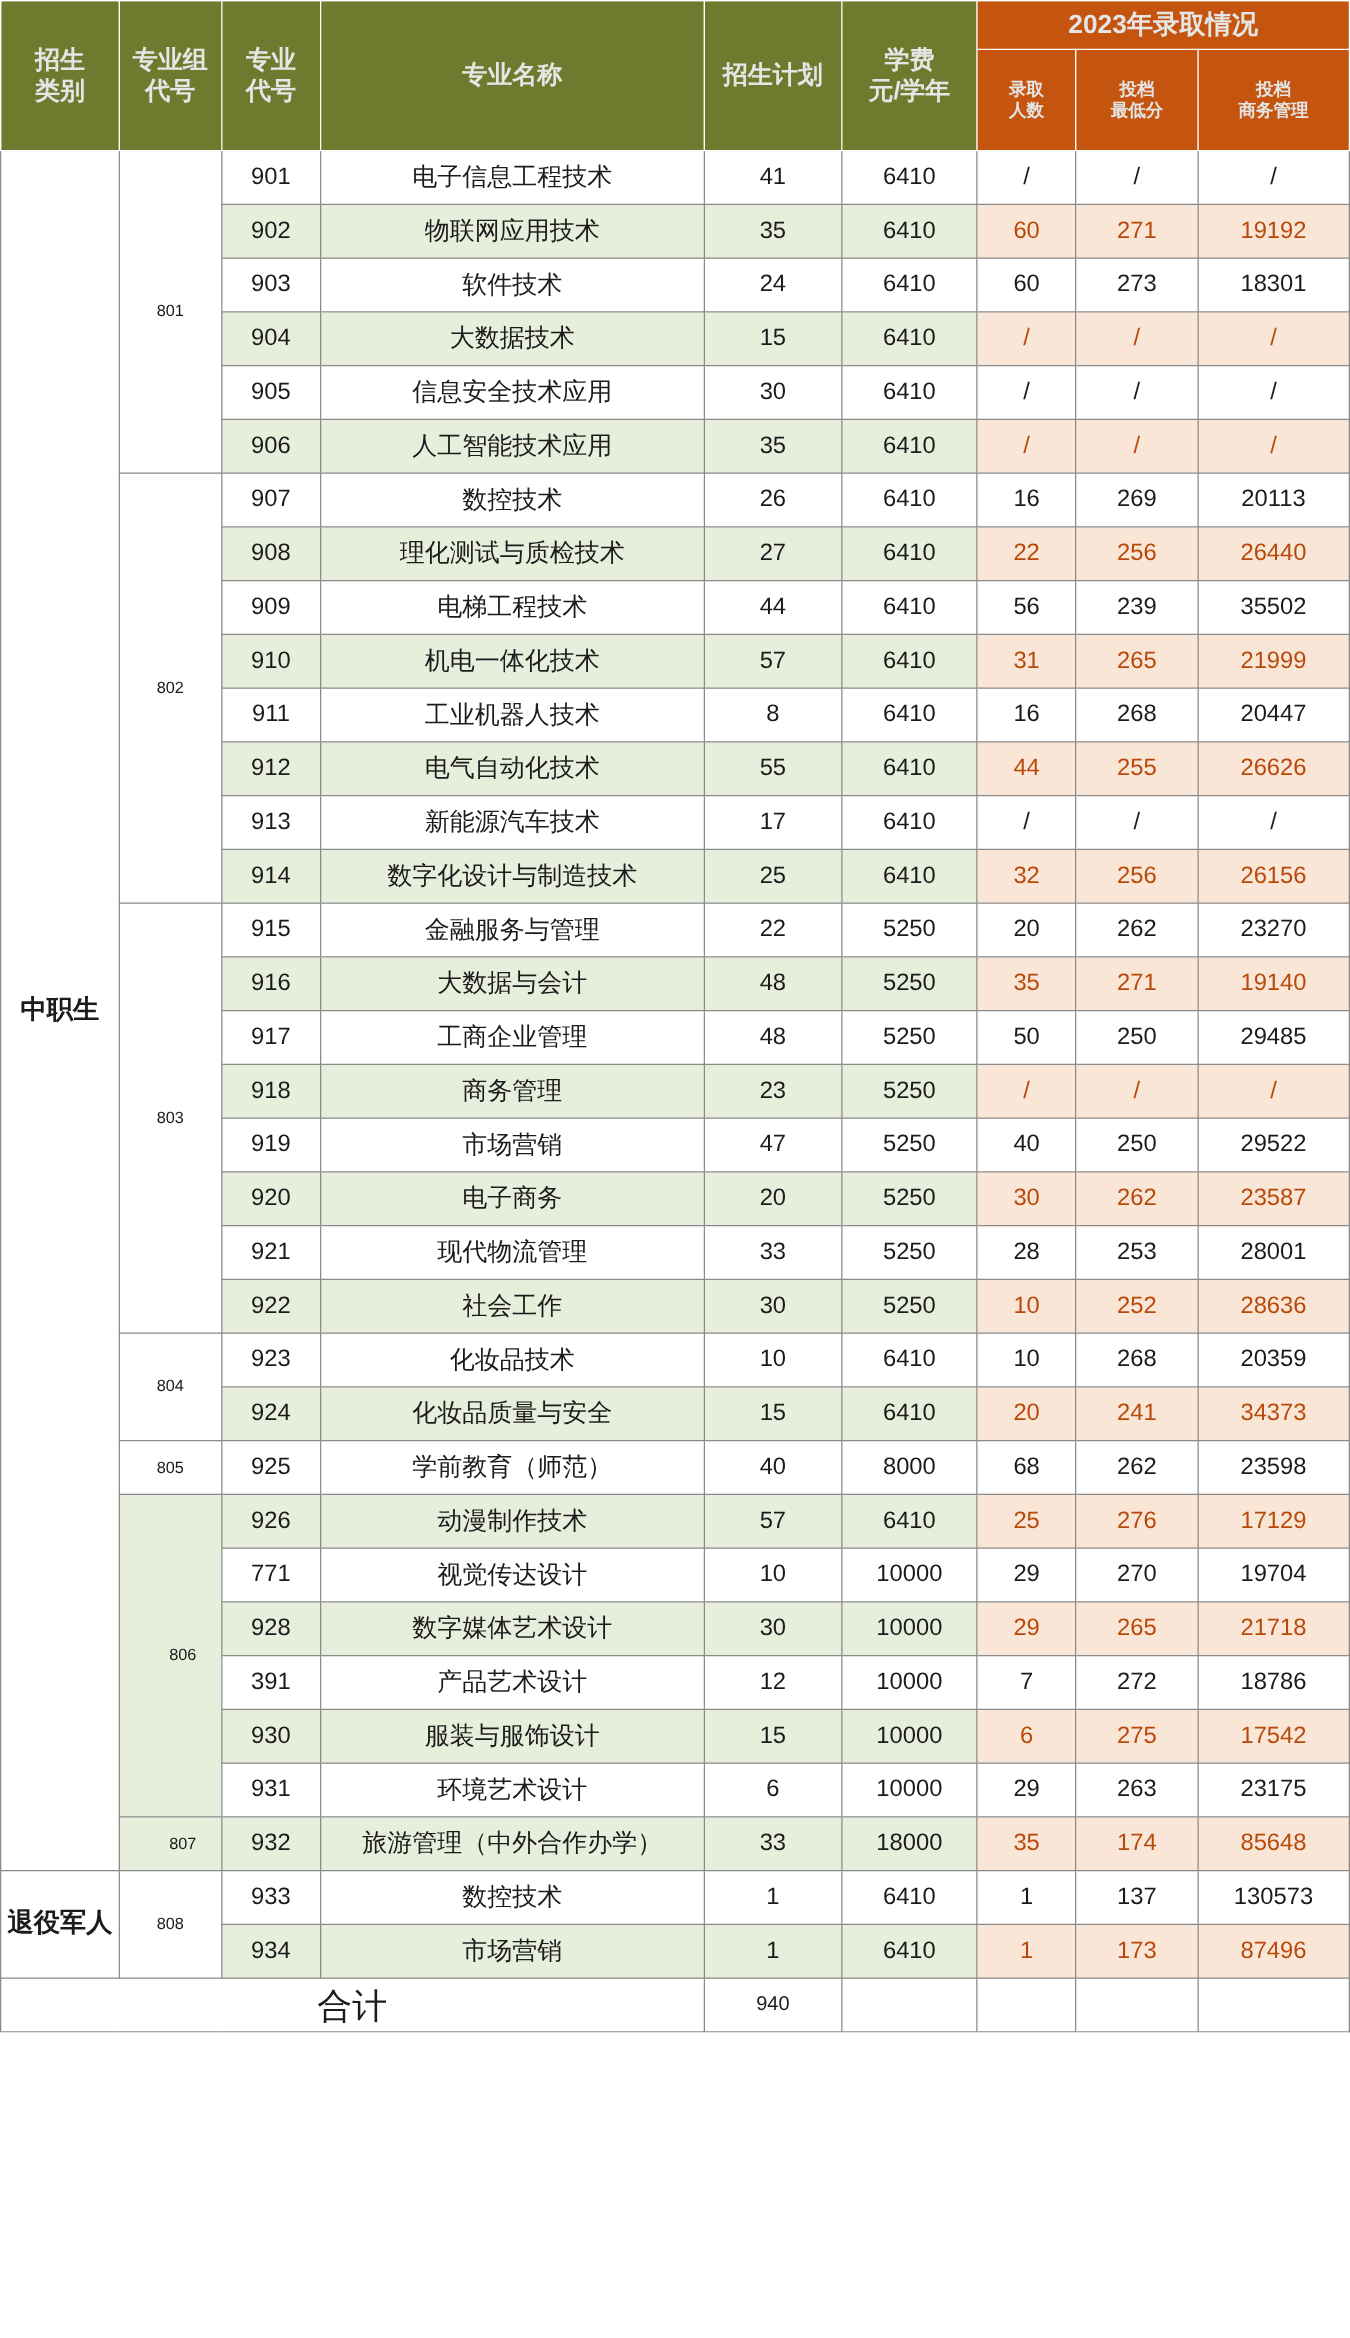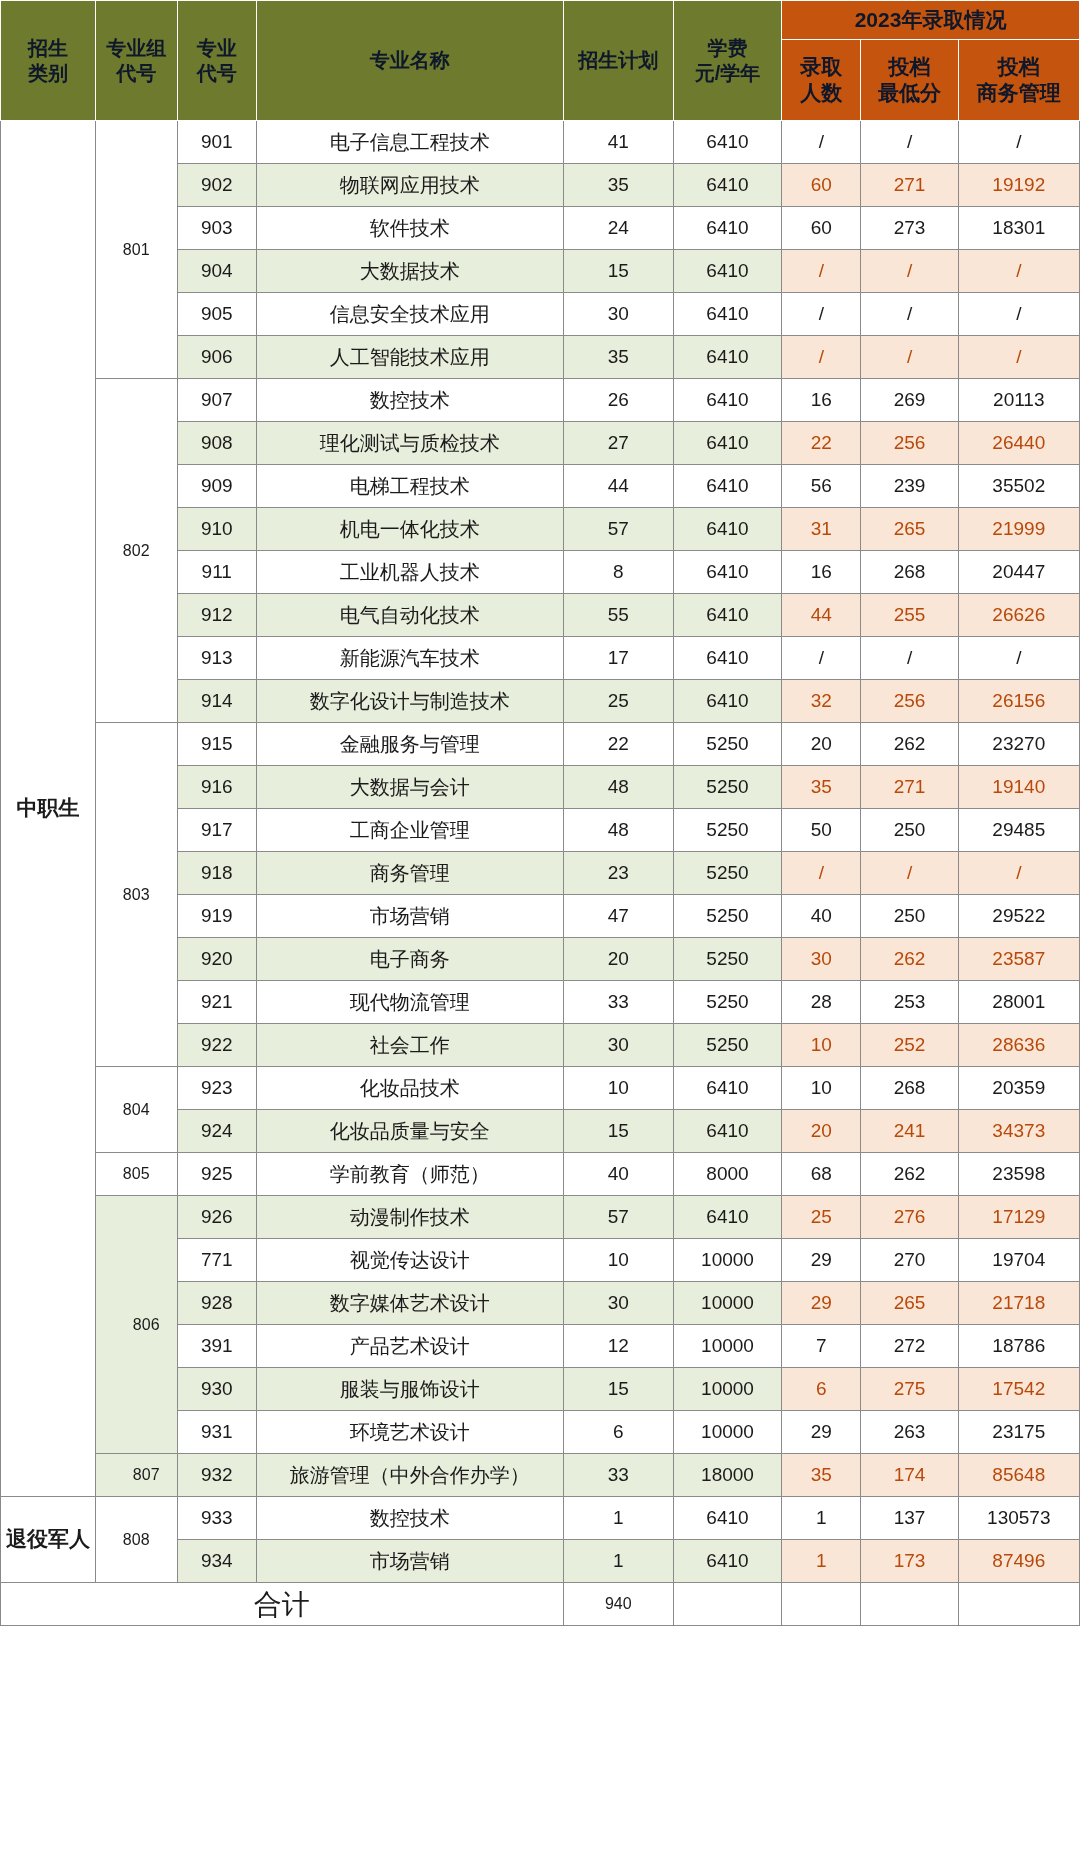--- a/index.html
+++ b/index.html
@@ -36,48 +36,48 @@
     vertical-align: middle;
     font-size: 19px;
     color: #1b1b1b;
     padding: 0;
     height: 42px;
     line-height: 1.25;
     word-break: break-all;
   }
   thead th {
     background: #6e7b2e;
-    color: #0f172a;
+    color: #e5e5e5;
     font-weight: bold;
     font-size: 20px;
     border-color: #ffffff;
     text-align: center;
   }
   thead th.top-banner {
     background: #c4540e;
     font-size: 21px;
     height: 38px;
   }
   thead th.sub {
     background: #c4540e;
-    font-size: 21px;
+    font-size: 14px;
     height: 80px;
   }
   thead th.tall {
     height: 118px;
   }
   .two-line { display: block; }
 
   td.cat {
     font-weight: bold;
     font-size: 21px;
     background: #ffffff;
   }
   td.grp {
-    font-size: 16px;
+    font-size: 13px;
     background: #ffffff;
     margin-left: 17px;
   }
   tr.tint td.plainbg { background: #e8eedc; }
   tr.tint td.grp { background: #e8eedc; padding-left: 20px; }
   tr.tint td.accent { background: #fae6d6; }
   tr.plain td.plainbg { background: #ffffff; }
   tr.plain td.accent { background: #ffffff; }
   td.accent { color: #b8490a; }
   tr.tint td.accent { color: #b8490a; }

